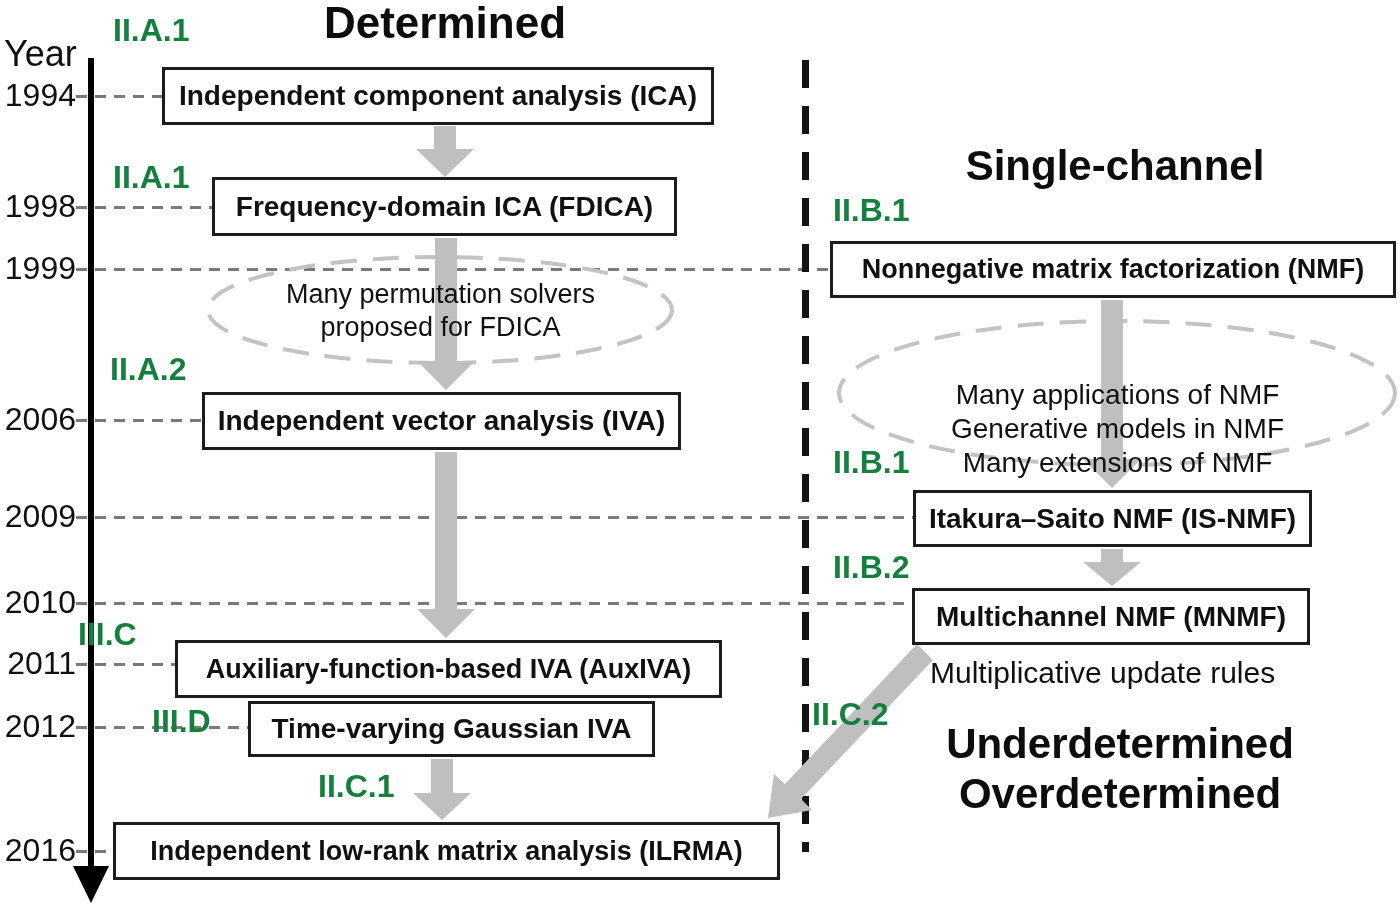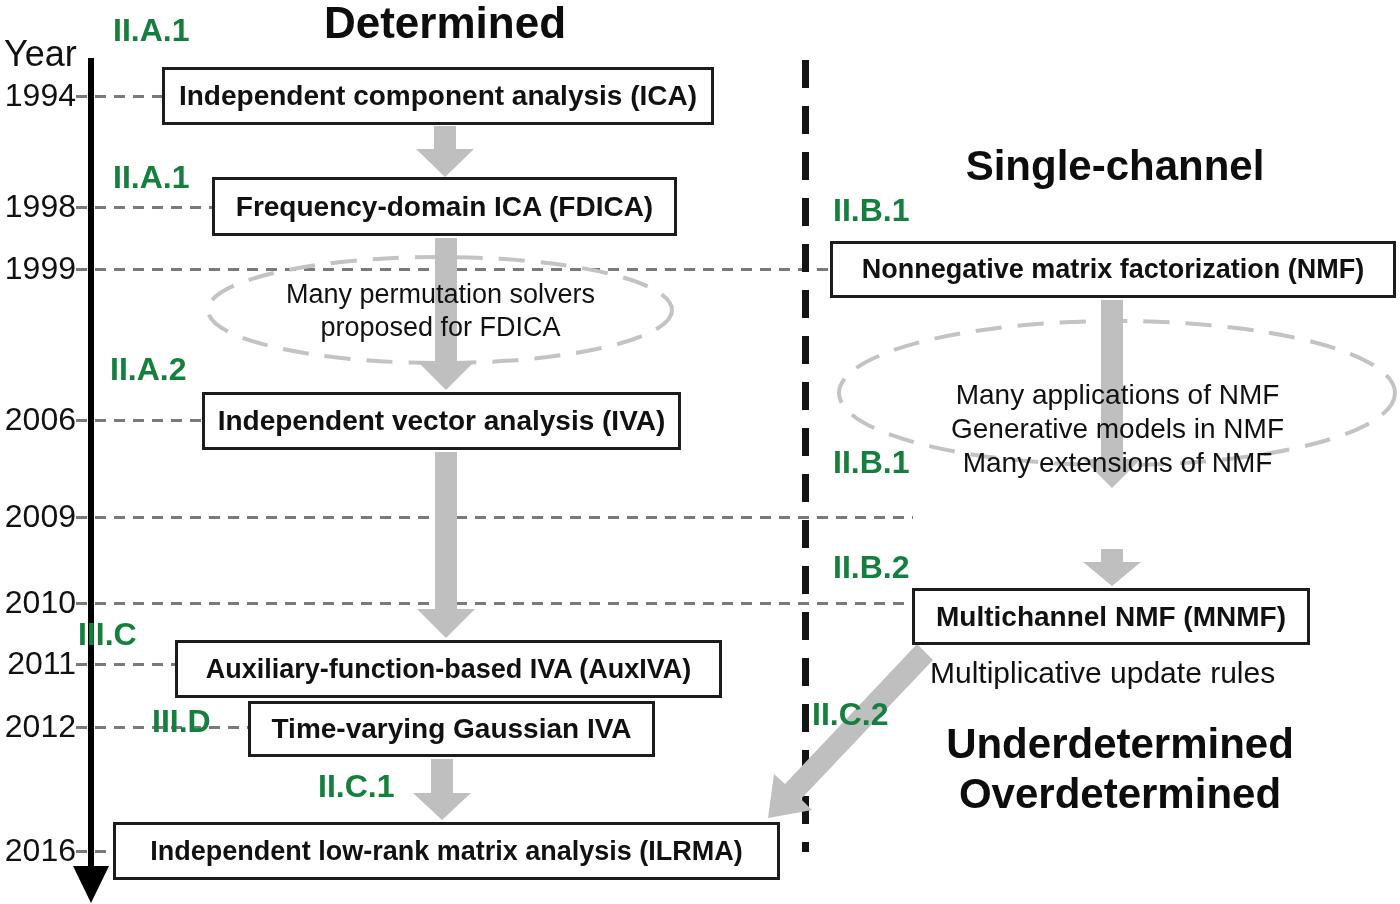--- a/index.html
+++ b/index.html
@@ -103,20 +103,21 @@
     <div>Many extensions of NMF</div>
   </div>
 
   <div class="mbox box-ica">Independent component analysis (ICA)</div>
   <div class="mbox box-fdica">Frequency-domain ICA (FDICA)</div>
   <div class="mbox box-iva">Independent vector analysis (IVA)</div>
   <div class="mbox box-auxiva">Auxiliary-function-based IVA (AuxIVA)</div>
   <div class="mbox box-tvg">Time-varying Gaussian IVA</div>
   <div class="mbox box-ilrma">Independent low-rank matrix analysis (ILRMA)</div>
   <div class="mbox box-nmf">Nonnegative matrix factorization (NMF)</div>
+  <div class="mbox box-isnmf">Itakura–Saito NMF (IS-NMF)</div>
   <div class="mbox box-mnmf">Multichannel NMF (MNMF)</div>
 
   <div class="slabel lbl-iia1a">II.A.1</div>
   <div class="slabel lbl-iia1b">II.A.1</div>
   <div class="slabel lbl-iia2">II.A.2</div>
   <div class="slabel lbl-iiic">III.C</div>
   <div class="slabel lbl-iiid">III.D</div>
   <div class="slabel lbl-iic1">II.C.1</div>
   <div class="slabel lbl-iib1a">II.B.1</div>
   <div class="slabel lbl-iib1b">II.B.1</div>

